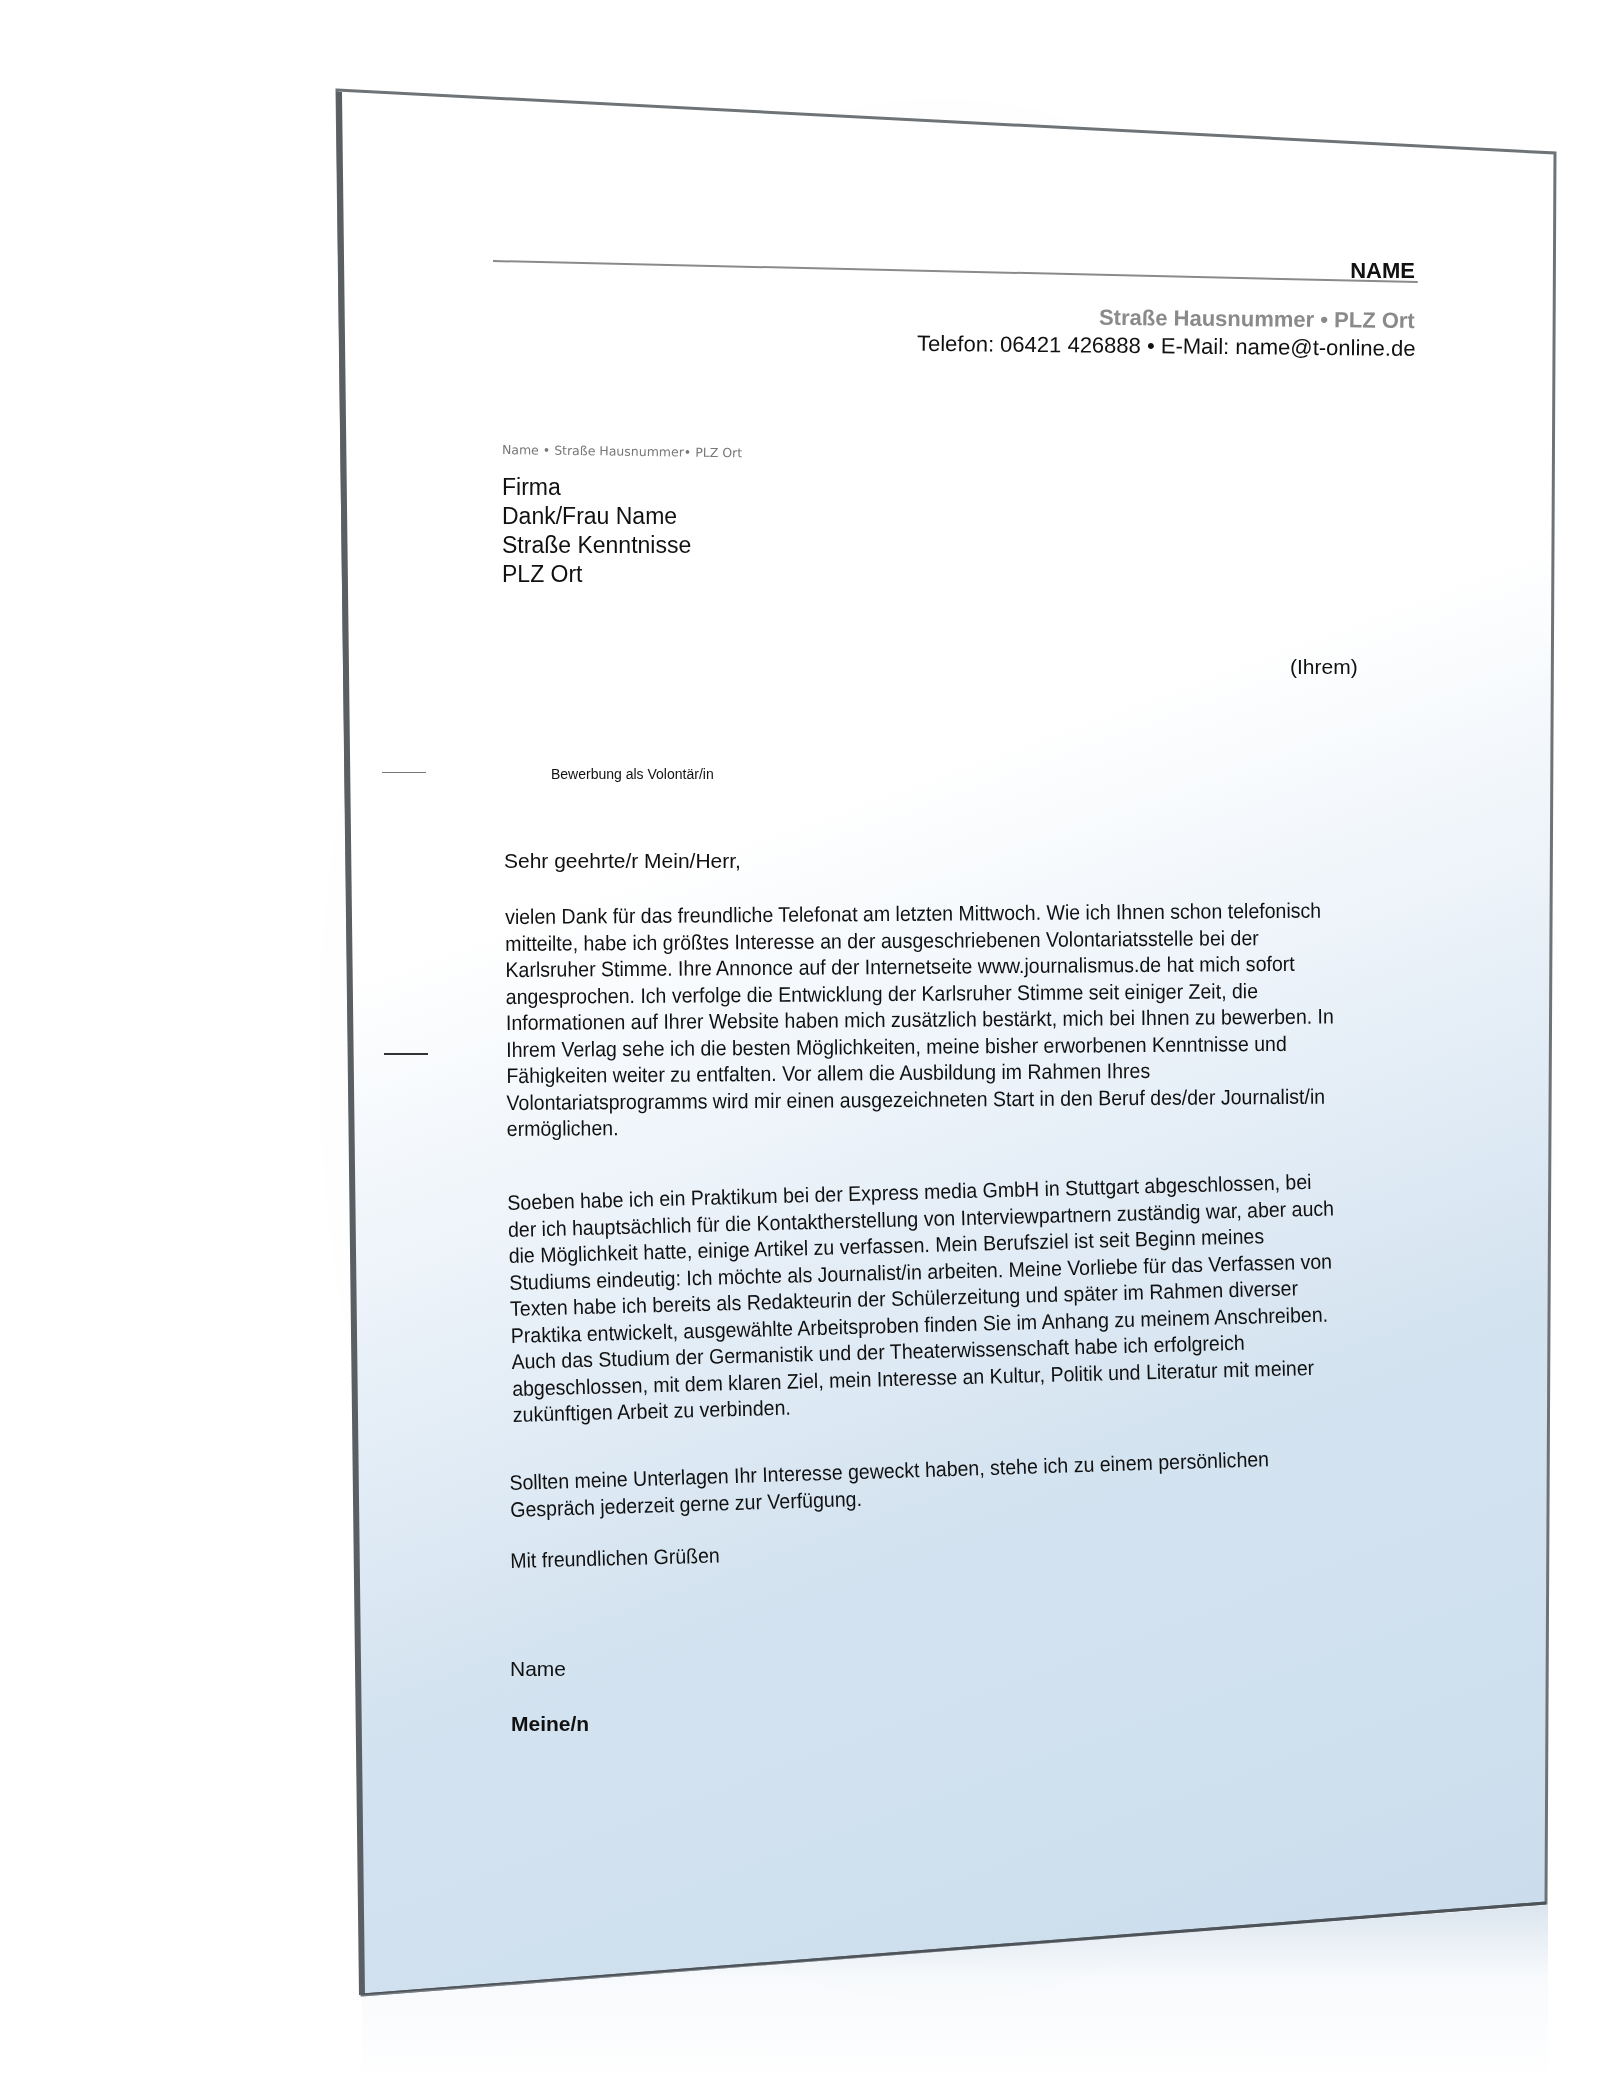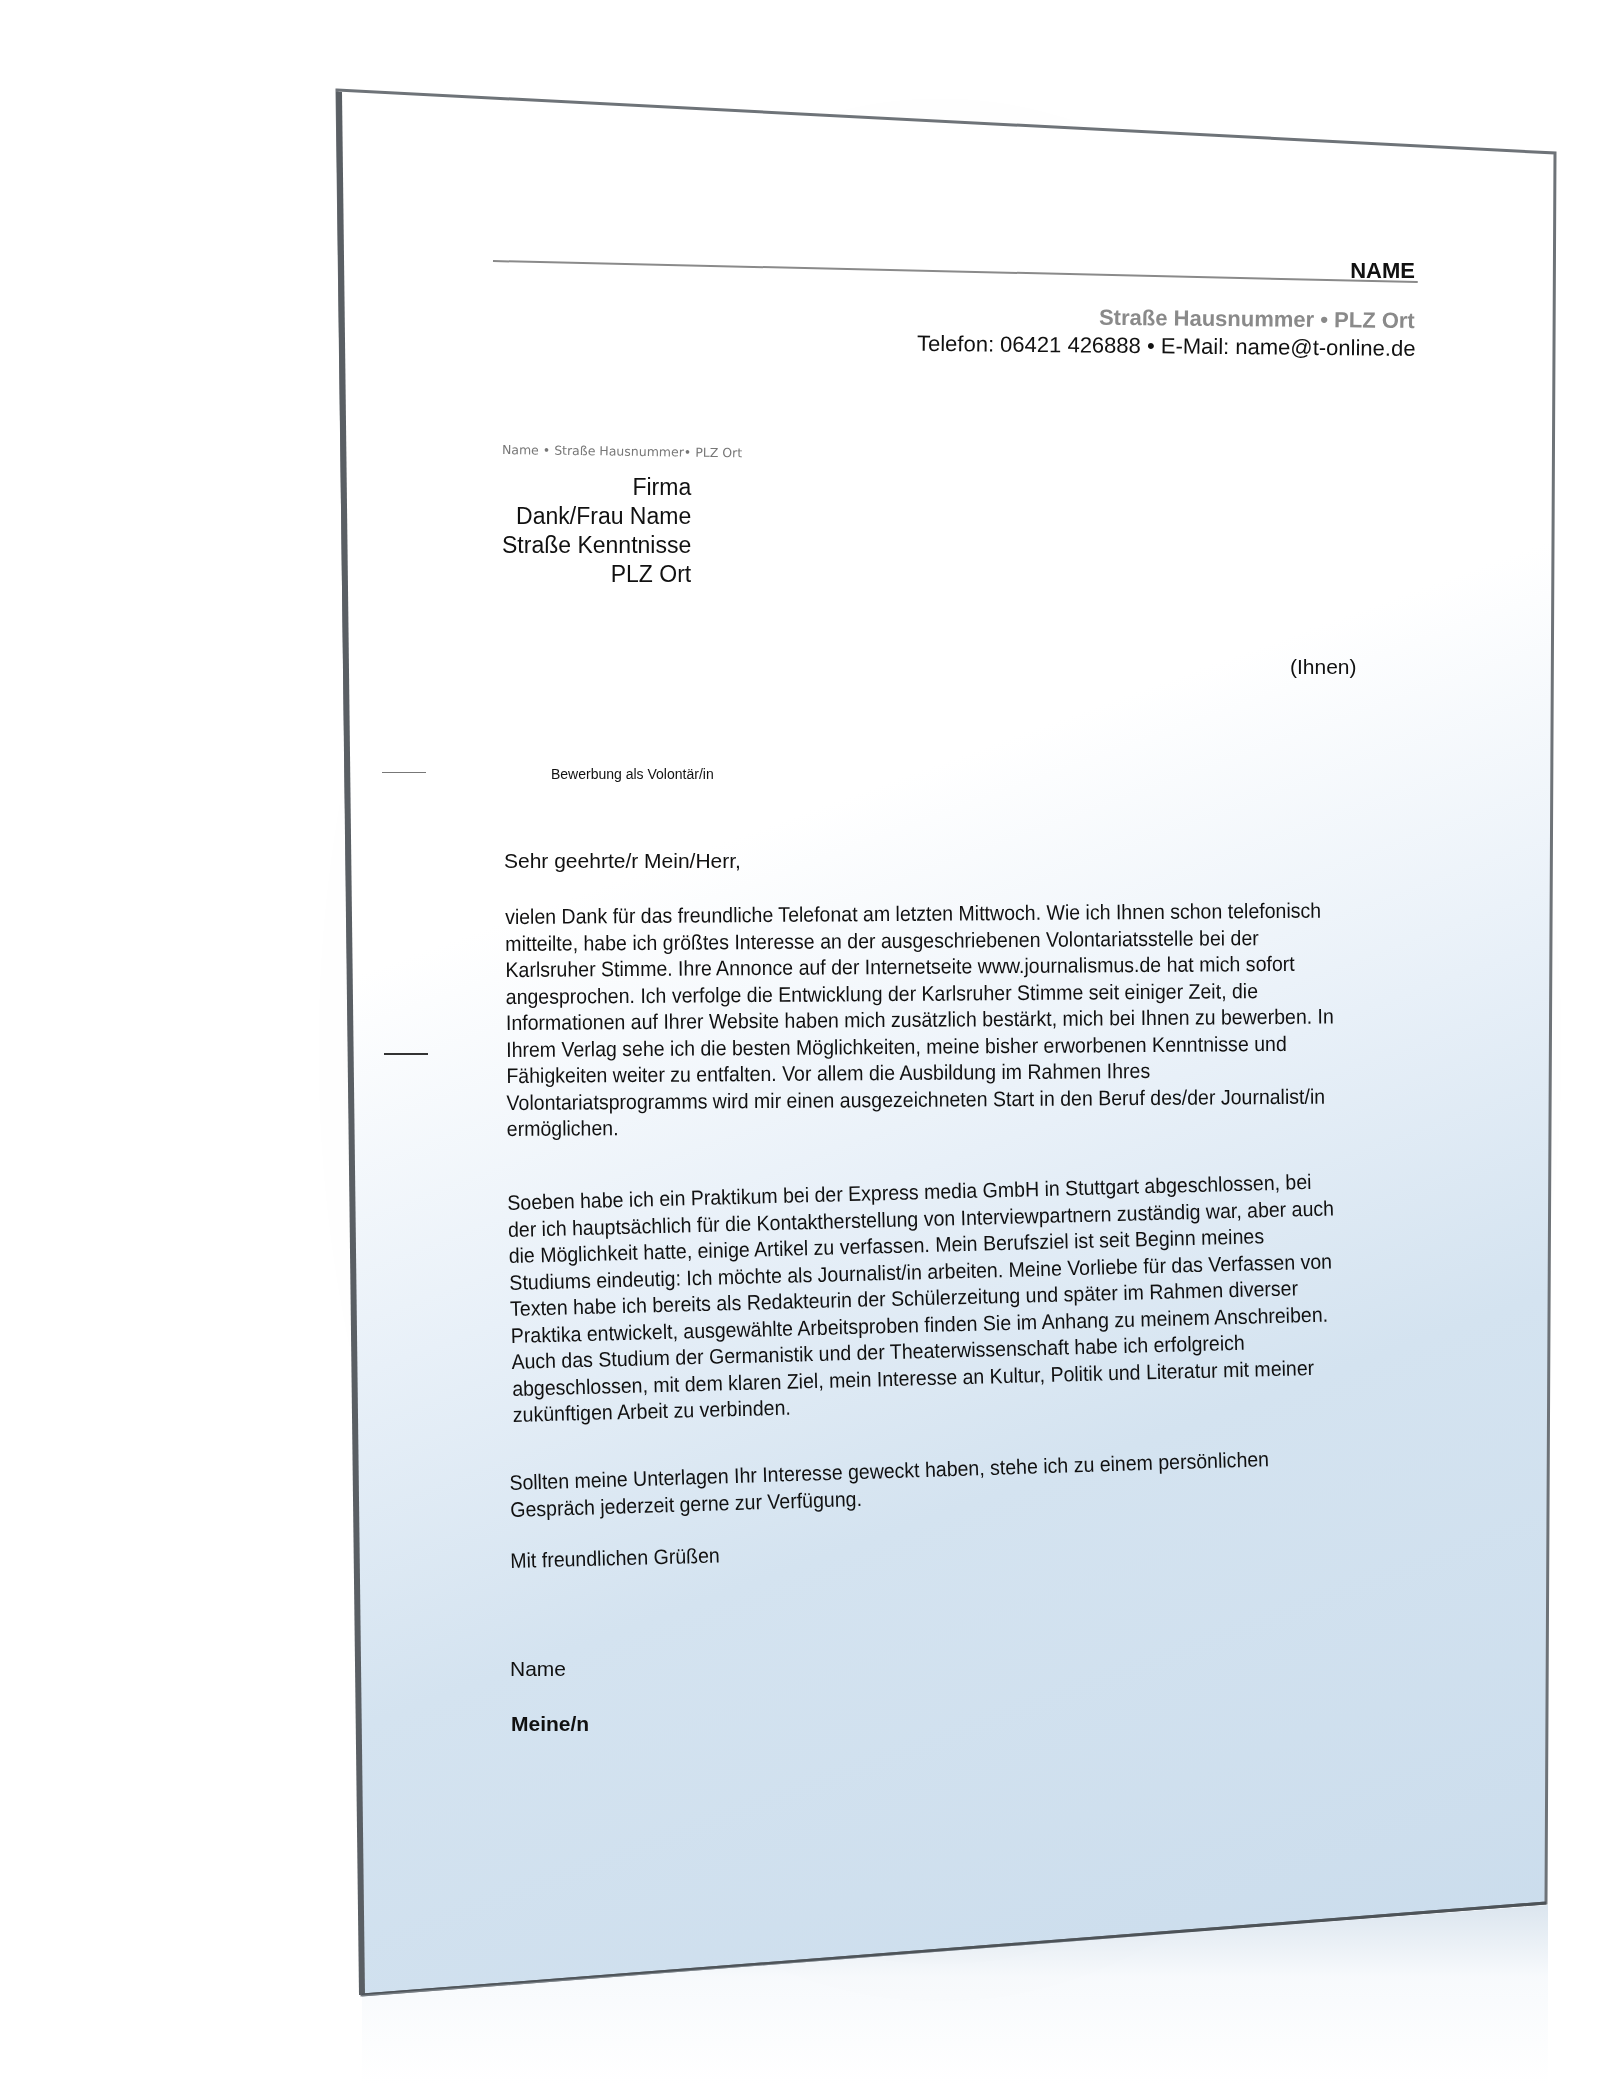--- a/index.html
+++ b/index.html
@@ -55,28 +55,28 @@
 <div class="reflection"></div>
 
 <div class="fold" style="left:493px; top:260px; width:925px; background:#8a8a8a; height:2px; transform-origin:0 0; transform: rotate(1.3deg);"></div>
 
 <div class="t header-name" style="right:185px; top:258px;">NAME</div>
 <div class="t header-addr" style="right:185px; top:308px; transform: rotate(0.6deg); transform-origin: right center;">Straße Hausnummer • PLZ Ort</div>
 <div class="t header-contact" style="right:185px; top:336px; transform: rotate(0.6deg); transform-origin: right center;">Telefon: 06421 426888 • E-Mail: name@t-online.de</div>
 
 <div class="t sender-line" style="left:502px; top:442px; transform: rotate(0.8deg); transform-origin: left center;">Name • Straße Hausnummer• PLZ Ort</div>
 
-<div style="position:absolute; left:502px; top:473px;text-align:right;">
+<div style="position:absolute; left:502px; top:473px;">
   <div class="t recipient" style="position:relative;">Firma</div>
   <div class="t recipient" style="position:relative;">Dank/Frau Name</div>
   <div class="t recipient" style="position:relative;">Straße Kenntnisse</div>
   <div class="t recipient" style="position:relative;">PLZ Ort</div>
 </div>
 
-<div class="t datum" style="left:1290px; top:655px;">(Ihnen)</div>
+<div class="t datum" style="left:1290px; top:655px;">(Ihrem)</div>
 
 <div class="fold" style="left:382px; top:772px; width:44px;"></div>
 <div class="fold" style="left:384px; top:1053px; width:44px; background:#333; height:2px;"></div>
 
 <div class="t subject" style="left:503px; top:766px;">Bewerbung als Volontär/in</div>
 
 <div class="t body-text" style="left:504px; top:848px;">Sehr geehrte/r Mein/Herr,</div>
 
 <div style="position:absolute; left:505px; top:904px; transform: rotate(-0.45deg); transform-origin: left top; transform: rotate(-0.45deg) scaleX(0.93);">
   <div class="t body-text" style="position:relative;">vielen Dank für das freundliche Telefonat am letzten Mittwoch. Wie ich Ihnen schon telefonisch</div>

